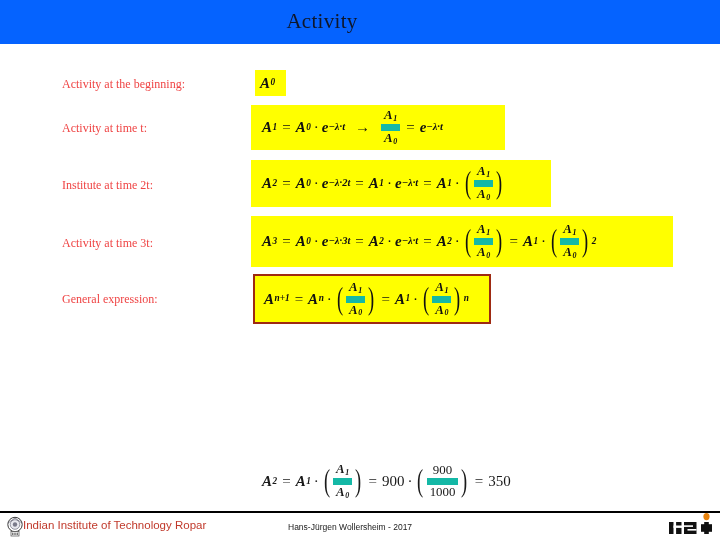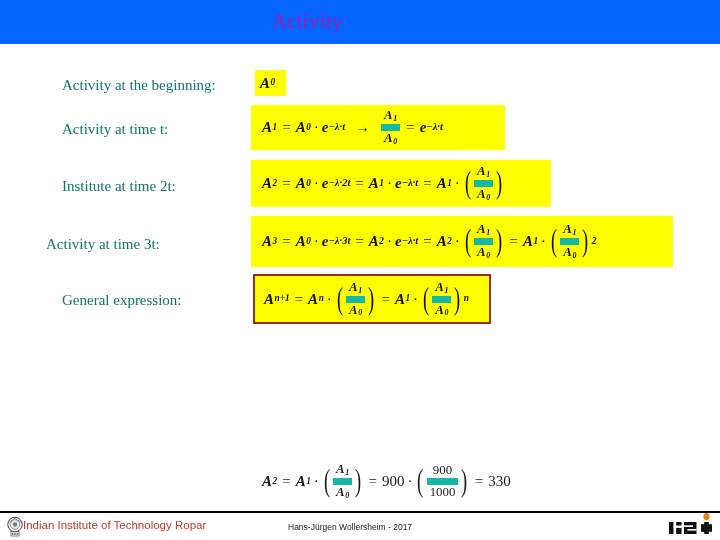--- a/index.html
+++ b/index.html
@@ -25,36 +25,36 @@
   .title-band {
     position: absolute;
     left: 0;
     top: 0;
     width: 720px;
     height: 44px;
     background: #0563ff;
   }
   .title-text {
     position: absolute;
-    left: 1px;
+    left: 16px;
     top: 9px;
     width: 612px;
     text-align: center;
     font-family: "Liberation Serif", serif;
     font-size: 21px;
-    color: #a21caf;
+    color: #0f172a;
     letter-spacing: 0.3px;
   }
 
   
   .row-label {
     position: absolute;
     font-family: "Liberation Serif", serif;
-    font-size: 15px;
-    color: #0f766e;
+    font-size: 12px;
+    color: #ef4444;
     white-space: nowrap;
   }
   .mbox {
     position: absolute;
     background: #ffff00;
     display: flex;
     align-items: center;
     box-sizing: border-box;
   }
   .mbox.bordered {
@@ -267,21 +267,21 @@
           <span class="paren">(</span>
           <span class="frac">
             <span class="num"><span class="v">A</span><sub class="s">1</sub></span>
             <span class="den"><span class="v">A</span><sub class="s">0</sub></span>
           </span>
           <span class="paren">)</span>
         </span>
       </span>
   </div>
 
-  <div class="row-label" style="left:46px; top:236px;">Activity at time 3t:</div>
+  <div class="row-label" style="left:62px; top:236px;">Activity at time 3t:</div>
   <div class="mbox" style="left:251px; top:216px; width:422px; height:51px; padding-left:11px;">
     <span class="math">
         <span class="v">A</span>
         <sub class="s">3</sub>
         <span class="eq">=</span>
         <span class="v">A</span>
         <sub class="s">0</sub>
         <span class="dot">·</span>
         <span class="v">e</span>
         <span class="exp">−λ·3t</span>
@@ -374,21 +374,21 @@
         <span class="dot">·</span>
         <span class="pwrap">
           <span class="paren">(</span>
           <span class="frac">
             <span class="num" style="font-style:normal;font-weight:normal;">900</span>
             <span class="den" style="font-style:normal;font-weight:normal;">1000</span>
           </span>
           <span class="paren">)</span>
         </span>
         <span class="eq">=</span>
-        <span style="font-style:normal;font-weight:normal;">330</span>
+        <span style="font-style:normal;font-weight:normal;">350</span>
       </span>
   </div>
 
   <div class="footer-rule"></div>
 
   <div class="iitr-logo">
     <svg width="20" height="21" viewBox="0 0 20 21" aria-hidden="true">
       <circle cx="10" cy="8.5" r="7.2" fill="#ffffff" stroke="#3a3a3a" stroke-width="1"></circle>
       <circle cx="10" cy="8.5" r="4.8" fill="#e8e8ee" stroke="#6a6a7a" stroke-width="0.7"></circle>
       <circle cx="10" cy="8.5" r="2.2" fill="#7a7a8a"></circle>

